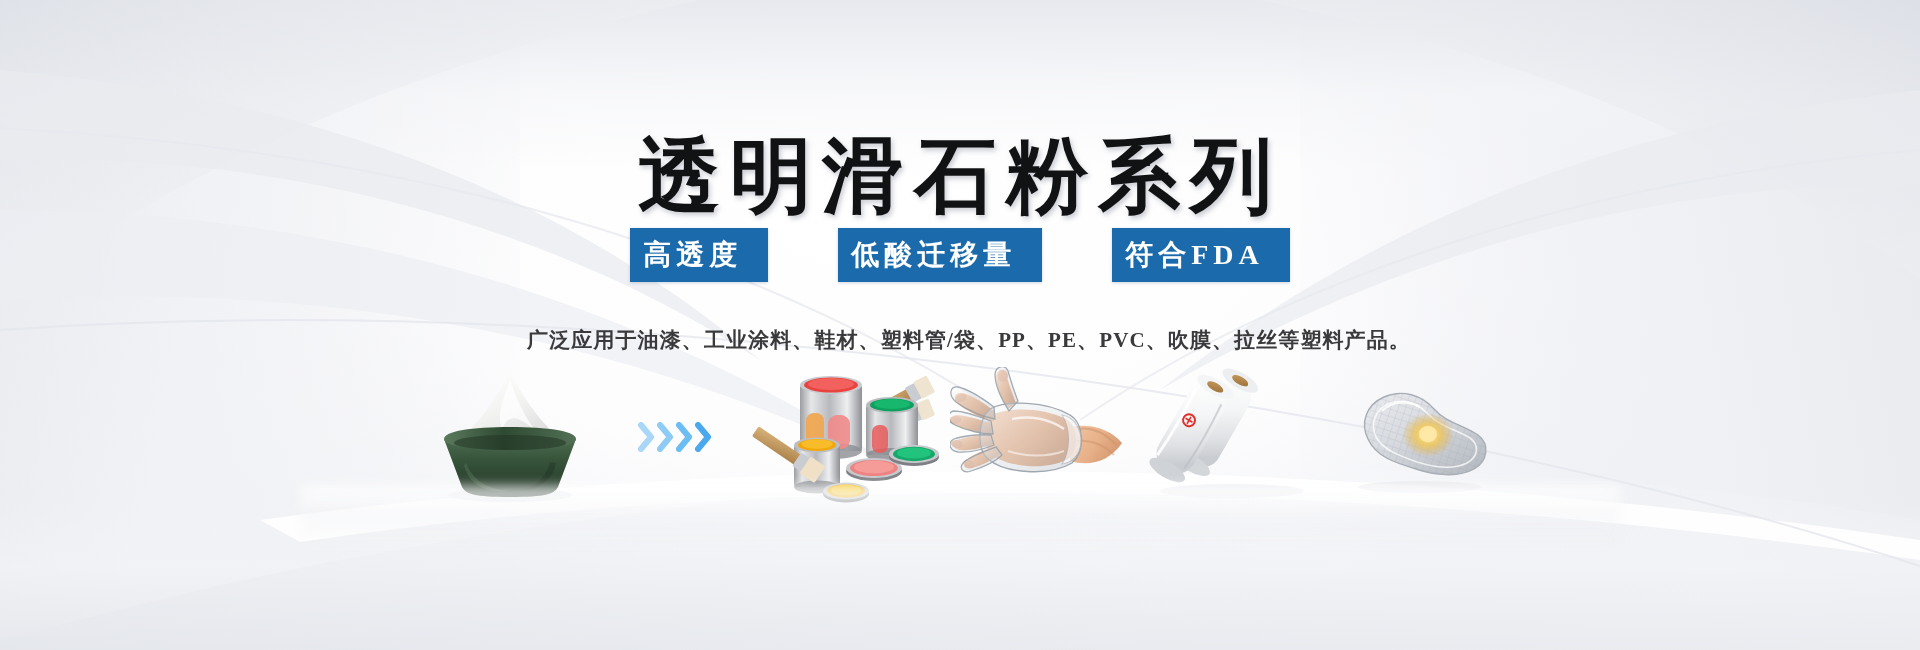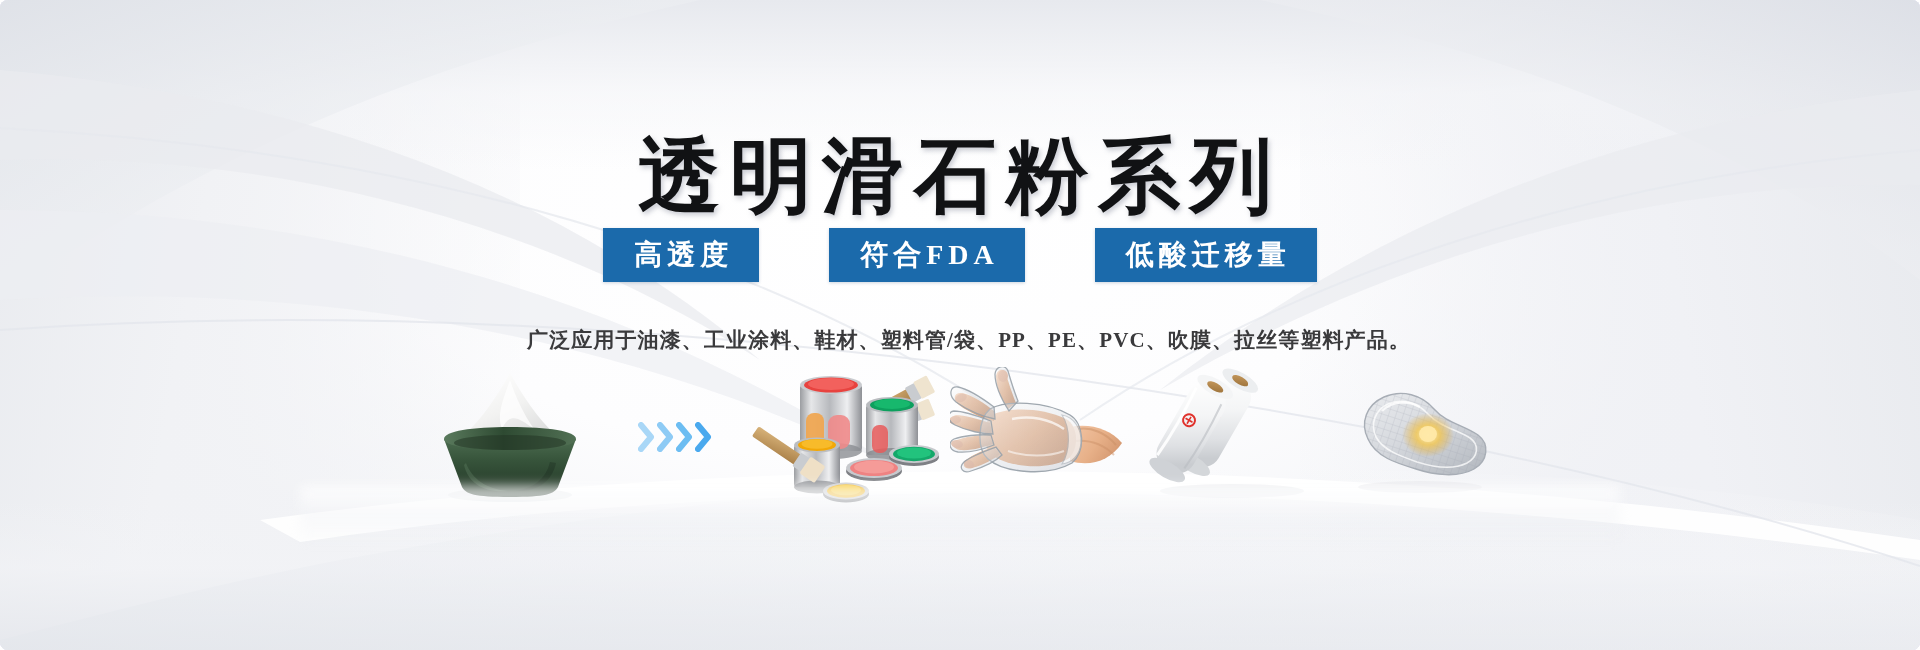--- a/index.html
+++ b/index.html
@@ -11,21 +11,20 @@
   body {
     font-family: "Liberation Serif", "DejaVu Serif", serif;
   }
 
   .banner {
     position: relative;
     width: 1920px;
     height: 650px;
     overflow: hidden;
     background: #c4b5fd;
-    border-radius: 8px;
   }
 
   
   .bg-base {
     position: absolute;
     inset: 0;
     background:
       radial-gradient(ellipse 1100px 520px at 46% 34%, #ffffff 0%, #fdfdfe 46%, #f3f4f7 78%, #eceef2 100%);
   }
   .bg-left-wash {
@@ -90,21 +89,21 @@
     align-items: flex-start;
     gap: 70px;
   }
   .badge {
     background: #1b6aab;
     color: #ffffff;
     font-family: "Liberation Serif", "DejaVu Serif", serif;
     font-size: 28px;
     font-weight: 700;
     letter-spacing: 5px;
-    padding: 10px 26px 11px 31px;
+    padding: 10px 26px 11px 13px;
     line-height: 1.18;
     white-space: nowrap;
     box-shadow: 0 1px 3px rgba(30,70,110,0.22);
   }
 
   
   .desc-wrap {
     position: absolute;
     left: 0; top: 305px;
     width: 1920px;
@@ -210,22 +209,22 @@
     <path d="M0,128 C380,148 720,236 980,400" fill="none" stroke="#e6e8ee" stroke-width="2" opacity="0.75"></path>
     <path d="M1920,150 C1600,178 1300,270 1080,420" fill="none" stroke="#e6e8ee" stroke-width="2" opacity="0.7"></path>
   </svg>
 
   <div class="headline-wrap">
     <h1 class="headline">透明滑石粉系列</h1>
   </div>
 
   <div class="badges">
     <div class="badge">高透度</div>
+    <div class="badge">低酸迁移量</div>
     <div class="badge">符合FDA</div>
-    <div class="badge">低酸迁移量</div>
   </div>
 
   <div class="desc-wrap">
     <p class="desc">广泛应用于油漆、工业涂料、鞋材、塑料管/袋、PP、PE、PVC、吹膜、拉丝等塑料产品。</p>
   </div>
 
   <div class="products">
 
     <div class="prod p-bowl">
       <svg width="200" height="140" viewBox="0 0 200 140">

